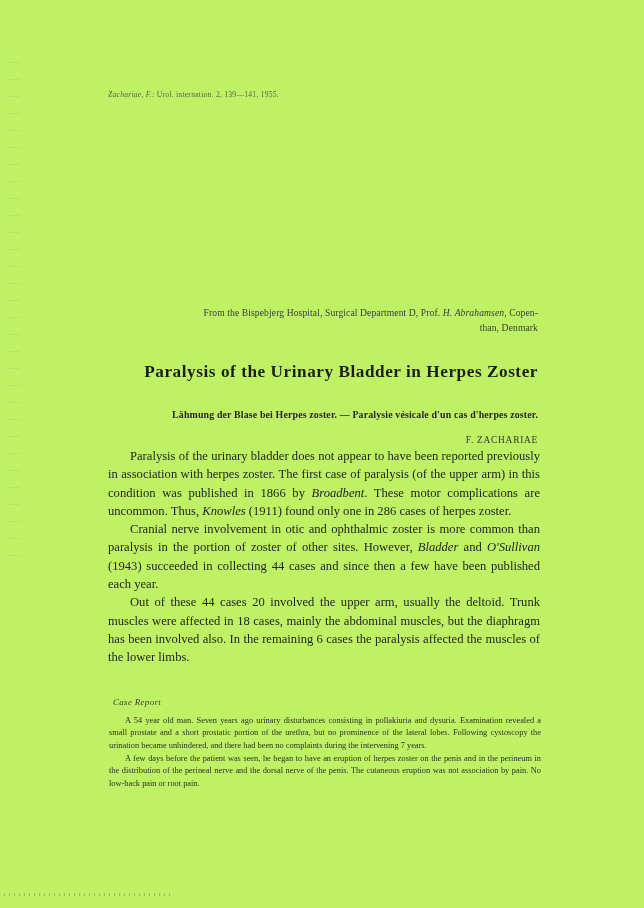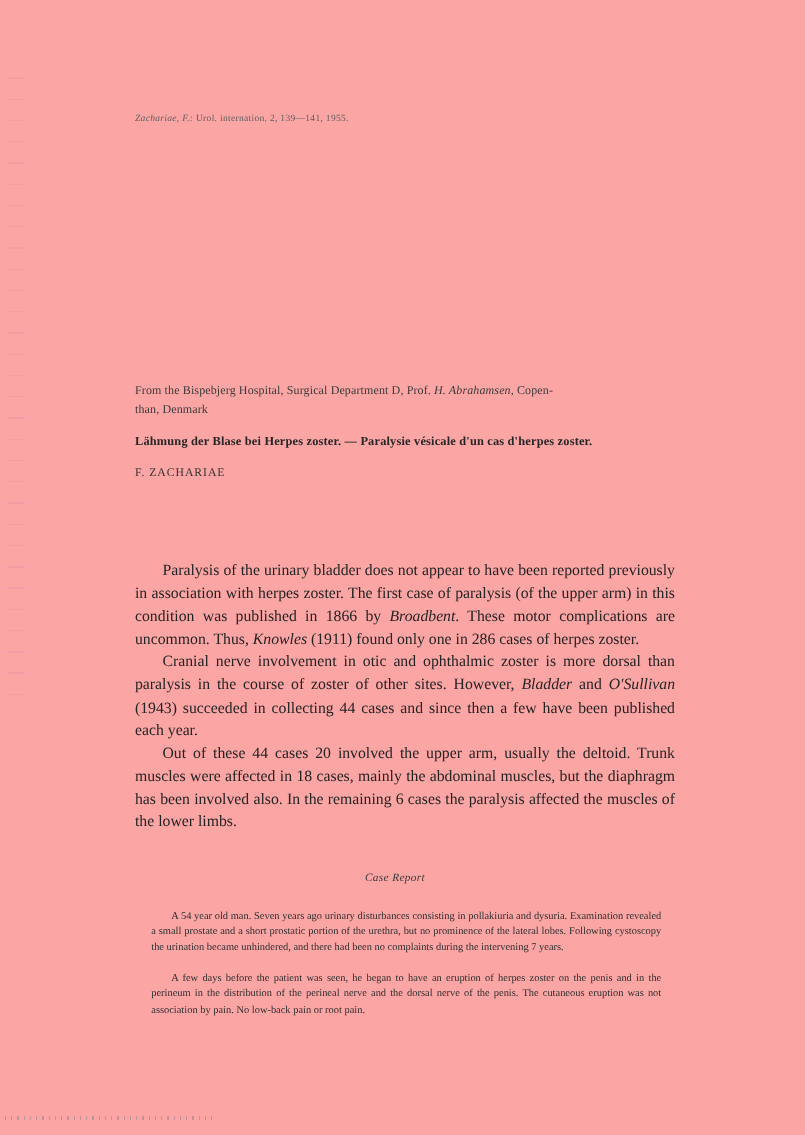--- a/index.html
+++ b/index.html
@@ -14,21 +14,21 @@
     overflow: hidden;
     font-family: "Liberation Serif", "DejaVu Serif", serif;
     color: #2b2b2b;
     position: relative;
   }
 
   
   .page {
     position: absolute;
     inset: 0;
-    background: #fca5a5;
+    background: #bef264;
     overflow: hidden;
   }
 
   
   .scan-speckle-left {
     position: absolute;
     left: 6px;
     top: 62px;
     width: 14px;
     height: 500px;
@@ -74,41 +74,41 @@
   .running-head .italic {
     font-style: italic;
   }
 
   
   .title-block {
     position: absolute;
     left: 108px;
     top: 306px;
     width: 430px;
-    text-align: left;
+    text-align: right;
   }
   .affiliation {
     font-size: 9.6px;
     line-height: 14.5px;
     color: #3b3b3b;
     letter-spacing: 0.1px;
   }
   .affiliation .italic { font-style: italic; }
 
   .article-title {
     margin-top: 26px;
     font-size: 17.2px;
     font-weight: bold;
     letter-spacing: 0.55px;
     color: #1d1d1d;
     line-height: 22px;
   }
 
   .subtitle {
-    margin-top: 12px;
+    margin-top: 25px;
     font-size: 9.9px;
     font-weight: bold;
     line-height: 14px;
     letter-spacing: 0.15px;
     color: #262626;
   }
 
   .author {
     margin-top: 13px;
     font-size: 9.4px;
@@ -129,42 +129,42 @@
   }
   .body-text p {
     margin: 0;
     text-indent: 22px;
   }
   .body-text .italic { font-style: italic; }
 
   
   .case-heading {
     position: absolute;
-    left: 100px;
+    left: 113px;
     top: 697px;
     width: 432px;
-    text-align: center;
+    text-align: left;
     font-size: 9px;
     font-style: italic;
     color: #3a3a3a;
     letter-spacing: 0.3px;
   }
 
   .case-body {
     position: absolute;
     left: 108px;
     top: 714px;
     width: 434px;
     font-size: 8.35px;
     line-height: 12.35px;
     text-align: justify;
     color: #2e2e2e;
   }
   .case-body p {
-    margin: 13px;
+    margin: 1px;
     text-indent: 16px;
   }
 </style>
 </head>
 <body>
 
 <div class="page">
 
   <div class="scan-speckle-left"></div>
   <div class="scan-speckle-bottom"></div>
@@ -173,32 +173,33 @@
     <span class="italic">Zachariae, F.:</span><span> Urol. internation. 2, 139—141, 1955.</span>
   </div>
 
   <div class="title-block">
 
     <div class="affiliation">
       <span>From the Bispebjerg Hospital, Surgical Department D, Prof. </span><span class="italic">H. Abrahamsen</span><span>, Copen-</span><br>
       <span>than, Denmark</span>
     </div>
 
+    <h1 class="article-title">Paralysis of the Urinary Bladder in Herpes Zoster</h1>
 
     <div class="subtitle">Lähmung der Blase bei Herpes zoster. — Paralysie vésicale d'un cas d'herpes zoster.</div>
 
     <div class="author">F. ZACHARIAE</div>
 
   </div>
 
   <div class="body-text">
 
     <p><span>Paralysis of the urinary bladder does not appear to have been reported previously in association with herpes zoster. The first case of paralysis (of the upper arm) in this condition was published in 1866 by </span><span class="italic">Broadbent</span><span>. These motor complications are uncommon. Thus, </span><span class="italic">Knowles</span><span> (1911) found only one in 286 cases of herpes zoster.</span></p>
 
-    <p><span>Cranial nerve involvement in otic and ophthalmic zoster is more dorsal than paralysis in the course of zoster of other sites. However, </span><span class="italic">Bladder</span><span> and </span><span class="italic">O'Sullivan</span><span> (1943) succeeded in collecting 44 cases and since then a few have been published each year.</span></p>
+    <p><span>Cranial nerve involvement in otic and ophthalmic zoster is more common than paralysis in the portion of zoster of other sites. However, </span><span class="italic">Bladder</span><span> and </span><span class="italic">O'Sullivan</span><span> (1943) succeeded in collecting 44 cases and since then a few have been published each year.</span></p>
 
     <p>Out of these 44 cases 20 involved the upper arm, usually the deltoid. Trunk muscles were affected in 18 cases, mainly the abdominal muscles, but the diaphragm has been involved also. In the remaining 6 cases the paralysis affected the muscles of the lower limbs.</p>
 
   </div>
 
   <div class="case-heading">Case Report</div>
 
   <div class="case-body">
     <p>A 54 year old man. Seven years ago urinary disturbances consisting in pollakiuria and dysuria. Examination revealed a small prostate and a short prostatic portion of the urethra, but no prominence of the lateral lobes. Following cystoscopy the urination became unhindered, and there had been no complaints during the intervening 7 years.</p>
     <p>A few days before the patient was seen, he began to have an eruption of herpes zoster on the penis and in the perineum in the distribution of the perineal nerve and the dorsal nerve of the penis. The cutaneous eruption was not association by pain. No low-back pain or root pain.</p>

